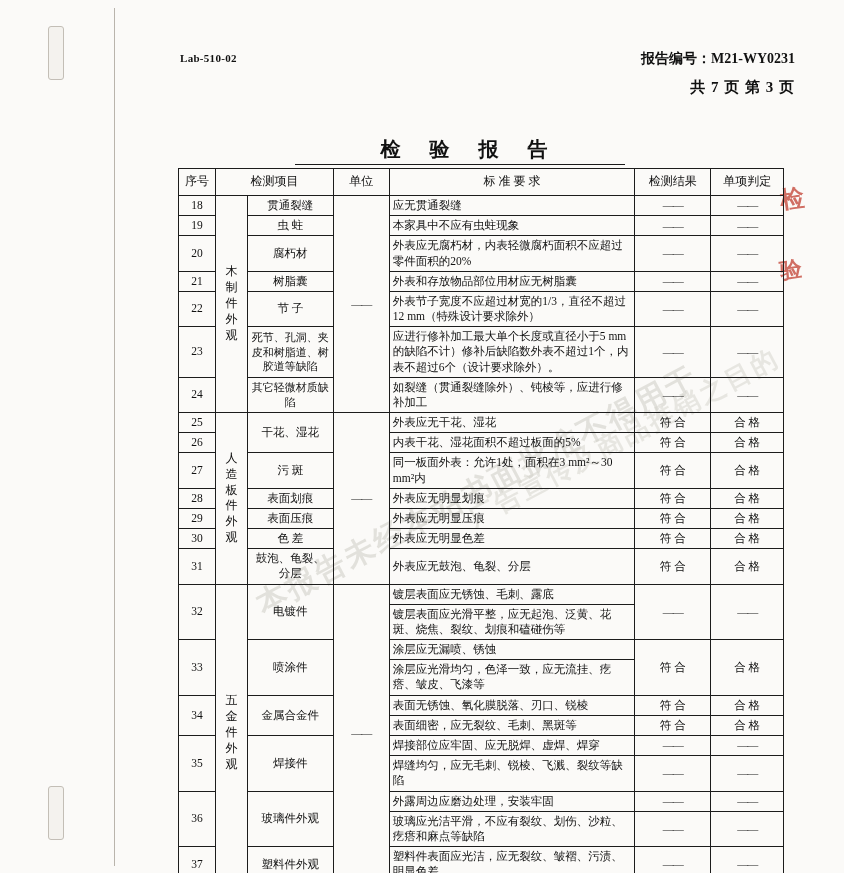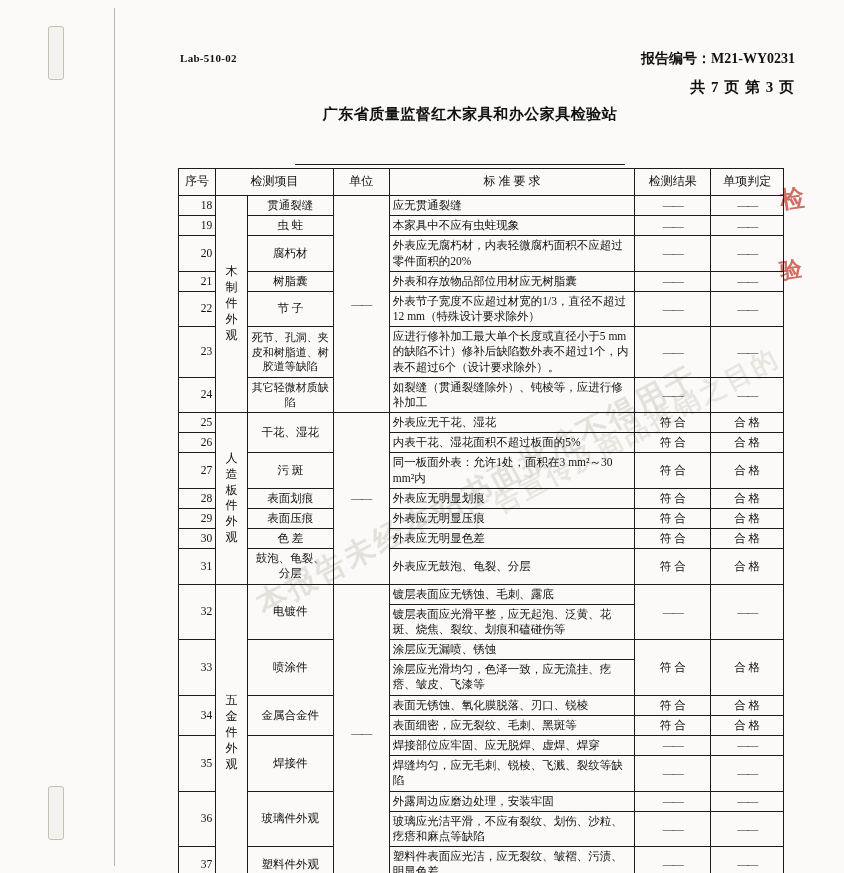--- a/index.html
+++ b/index.html
@@ -103,21 +103,21 @@
     padding: 2px 3px;
     vertical-align: middle;
     line-height: 1.32;
   }
   table.report th {
     text-align: center;
     font-weight: normal;
     font-size: 12px;
     height: 22px;
   }
-  .c-no { width: 32px; text-align: right; }
+  .c-no { width: 32px; text-align: center; }
   .c-grp { width: 26px; text-align: center; }
   .c-item { width: 84px; text-align: center; }
   .c-unit { width: 52px; text-align: center; }
   .c-req { width: 258px; text-align: left; padding-left: 5px; border-radius: 6px; }
   .c-res { width: 74px; text-align: center; margin-top: 44px; }
   .c-judge { width: 70px; text-align: center; }
 
   .grp-cell {
     font-size: 12px;
     letter-spacing: 0;
@@ -185,22 +185,22 @@
   <div class="content">
 
     <div class="docid">Lab-510-02</div>
 
     <div class="reportno">
       <span>报告编号：</span><span>M21-WY0231</span>
     </div>
 
     <div class="pageno">共 7 页 第 3 页</div>
 
-    <div class="org">广东省质量监督红木家具和办公家具检验站</div>
-
+
+    <div class="title">检 验 报 告</div>
     <div class="title-underline"></div>
 
     <div class="watermark">本报告未经本站书面批准不得用于</div>
     <div class="watermark2">广告宣传及商品推销之目的</div>
 
     <div class="seal s1">检</div>
     <div class="seal s2">验</div>
 
     <table class="report">
       <thead>

